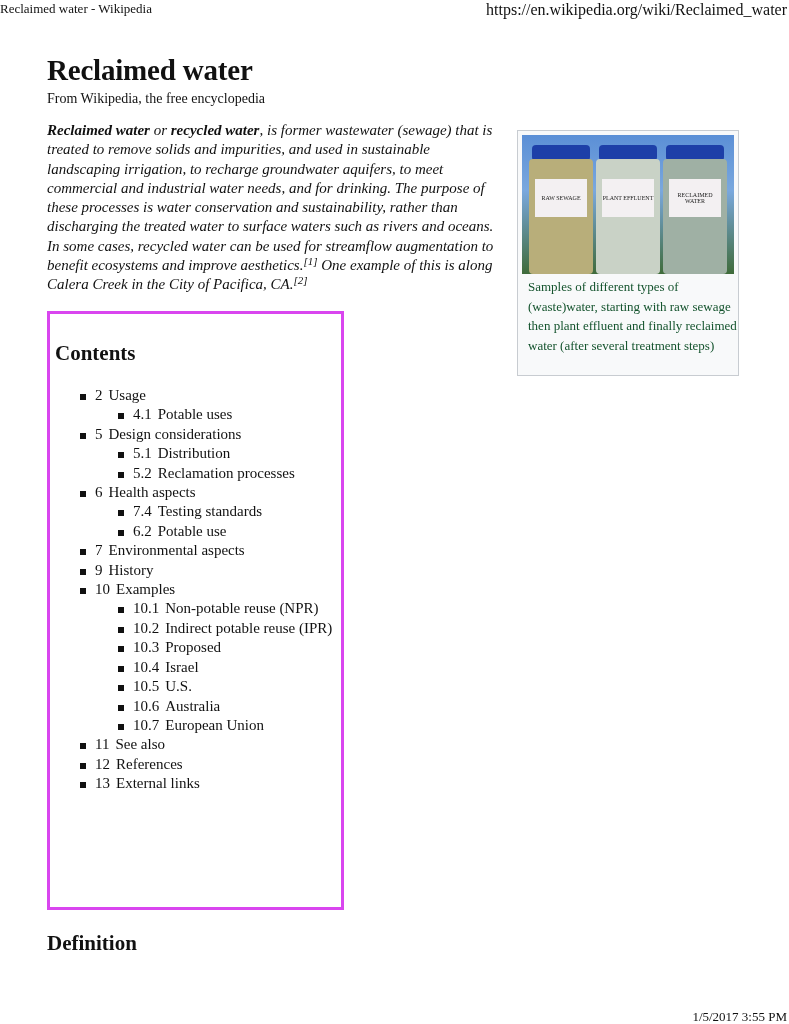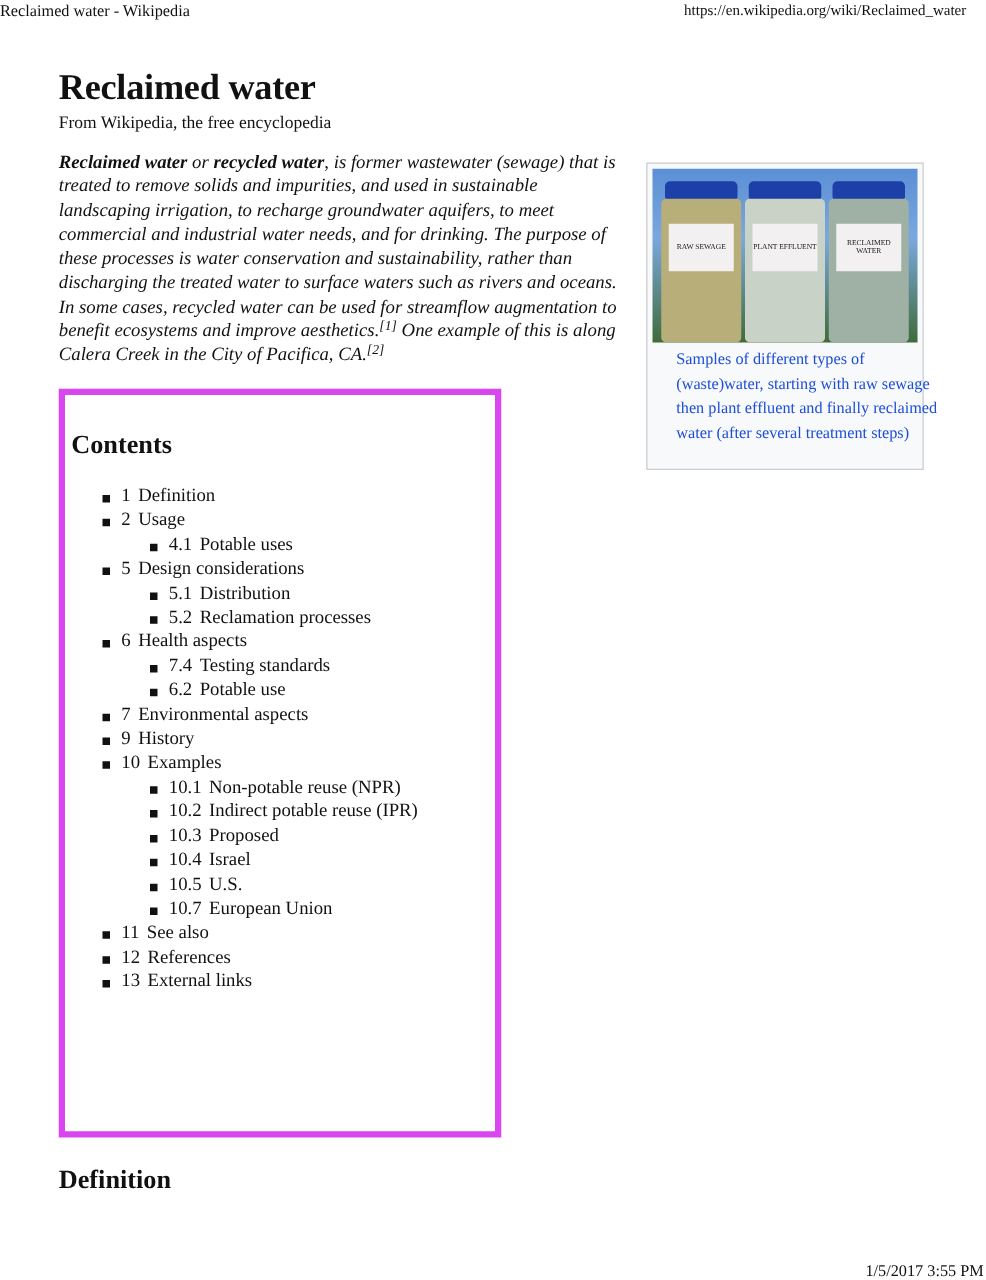--- a/index.html
+++ b/index.html
@@ -1,37 +1,37 @@
 <!DOCTYPE html>
 <html><head>
 <meta charset="utf-8">
 <style>
   html, body { margin: 0; padding: 0; background: #ffffff; }
   body { width: 789px; height: 1024px; position: relative; overflow: hidden;
          font-family: "Liberation Serif", "DejaVu Serif", serif; color: #111; }
   .hdr-left { position: absolute; left: 0; top: 1px; font-size: 13px; }
-  .hdr-right { position: absolute; right: 16px; top: 1px; font-size: 12px; }
+  .hdr-right { position: absolute; right: 2px; top: 1px; font-size: 16px; }
   .ftr-left { position: absolute; left: 0; top: 1009px; font-size: 13px; margin-top: 32px; }
   .ftr-right { position: absolute; right: 2px; top: 1009px; font-size: 13px; }
   h1.title { position: absolute; left: 47px; top: 54px; margin: 0; font-size: 29px; font-weight: bold; letter-spacing: -0.2px; }
   .tagline { position: absolute; left: 47px; top: 91px; font-size: 14px; }
   .lead { position: absolute; left: 47px; top: 121px; width: 448px; font-size: 15px; line-height: 19.3px; margin: 0; font-style: italic; }
   .lead b { font-weight: bold; }
   .lead sup { font-size: 11px; vertical-align: 5px; line-height: 0; }
   .thumb { position: absolute; left: 517px; top: 130px; width: 222px; height: 246px; border: 1px solid #c8ccd1; background: #f8f9fa; box-sizing: border-box; }
   .thumb-img { position: absolute; left: 4px; top: 4px; width: 212px; height: 139px; background: linear-gradient(180deg, #5b8fd6 0%, #7aa8de 40%, #3f6b3a 100%); overflow: hidden; }
   .jar { position: absolute; top: 10px; width: 64px; height: 129px; border-radius: 6px 6px 3px 3px; }
   .jar .cap { position: absolute; left: 3px; top: 0; width: 58px; height: 16px; background: #1d3fa8; border-radius: 4px; }
   .jar .body { position: absolute; left: 0; top: 14px; width: 64px; height: 115px; border-radius: 4px; }
   .jar .lbl { position: absolute; left: 6px; top: 34px; width: 52px; height: 38px; background: #f3f0f2; font-size: 6px; display: flex; align-items: center; justify-content: center; text-align: center; color: #222; }
   .jar1 { left: 7px; } .jar1 .body { background: #b8ae7a; }
   .jar2 { left: 74px; } .jar2 .body { background: #c9d2c6; }
   .jar3 { left: 141px; } .jar3 .body { background: #9fb0a4; }
-  .thumb-caption { position: absolute; left: 23px; top: 146px; width: 212px; font-size: 13px; line-height: 19.5px; color: #1d4ed8; }
-  .toc { position: absolute; left: 47px; top: 311px; width: 354px; height: 599px; border: 5px solid #d946ef; box-sizing: border-box; background: #fff; }
+  .thumb-caption { position: absolute; left: 10px; top: 146px; width: 212px; font-size: 13px; line-height: 19.5px; color: #14532d; }
+  .toc { position: absolute; left: 47px; top: 311px; width: 297px; height: 599px; border: 3px solid #d946ef; box-sizing: border-box; background: #fff; }
   .toc h2 { position: absolute; left: 5px; top: 27px; margin: 0; font-size: 21px; font-weight: bold; }
   .toc ul { list-style: none; margin: 0; padding: 0; position: absolute; left: 30px; top: 72px; }
   .toc li { font-size: 15px; line-height: 19.4px; white-space: nowrap; position: relative; padding-left: 15px; }
   .toc li::before { content: ""; position: absolute; left: 0; top: 8px; width: 6px; height: 6px; background: #111; }
   .toc li.sub { margin-left: 38px; }
   .toc .num { margin-right: 6px; }
   h2.section { position: absolute; left: 47px; top: 931px; margin: 0; font-size: 21px; font-weight: bold; }
 </style>
 </head>
 <body>
@@ -61,37 +61,37 @@
       <div class="body"></div>
       <div class="lbl">RECLAIMED WATER</div>
     </div>
   </div>
   <div class="thumb-caption">Samples of different types of (waste)water, starting with raw sewage then plant effluent and finally reclaimed water (after several treatment steps)</div>
 </div>
 
 <div class="toc">
   <h2>Contents</h2>
   <ul id="toc-list">
-      <li><span class="num">1</span><span>Definition</span></li>
       <li><span class="num">2</span><span>Usage</span></li>
       <li class="sub"><span class="num">4.1</span><span>Potable uses</span></li>
       <li><span class="num">5</span><span>Design considerations</span></li>
       <li class="sub"><span class="num">5.1</span><span>Distribution</span></li>
       <li class="sub"><span class="num">5.2</span><span>Reclamation processes</span></li>
       <li><span class="num">6</span><span>Health aspects</span></li>
       <li class="sub"><span class="num">7.4</span><span>Testing standards</span></li>
       <li class="sub"><span class="num">6.2</span><span>Potable use</span></li>
       <li><span class="num">7</span><span>Environmental aspects</span></li>
       <li><span class="num">9</span><span>History</span></li>
       <li><span class="num">10</span><span>Examples</span></li>
       <li class="sub"><span class="num">10.1</span><span>Non-potable reuse (NPR)</span></li>
       <li class="sub"><span class="num">10.2</span><span>Indirect potable reuse (IPR)</span></li>
       <li class="sub"><span class="num">10.3</span><span>Proposed</span></li>
       <li class="sub"><span class="num">10.4</span><span>Israel</span></li>
       <li class="sub"><span class="num">10.5</span><span>U.S.</span></li>
+      <li class="sub"><span class="num">10.6</span><span>Australia</span></li>
       <li class="sub"><span class="num">10.7</span><span>European Union</span></li>
       <li><span class="num">11</span><span>See also</span></li>
       <li><span class="num">12</span><span>References</span></li>
       <li><span class="num">13</span><span>External links</span></li>
     </ul>
 </div>
 
 <h2 class="section">Definition</h2>
 
 <div class="ftr-left">1 of 16</div>

